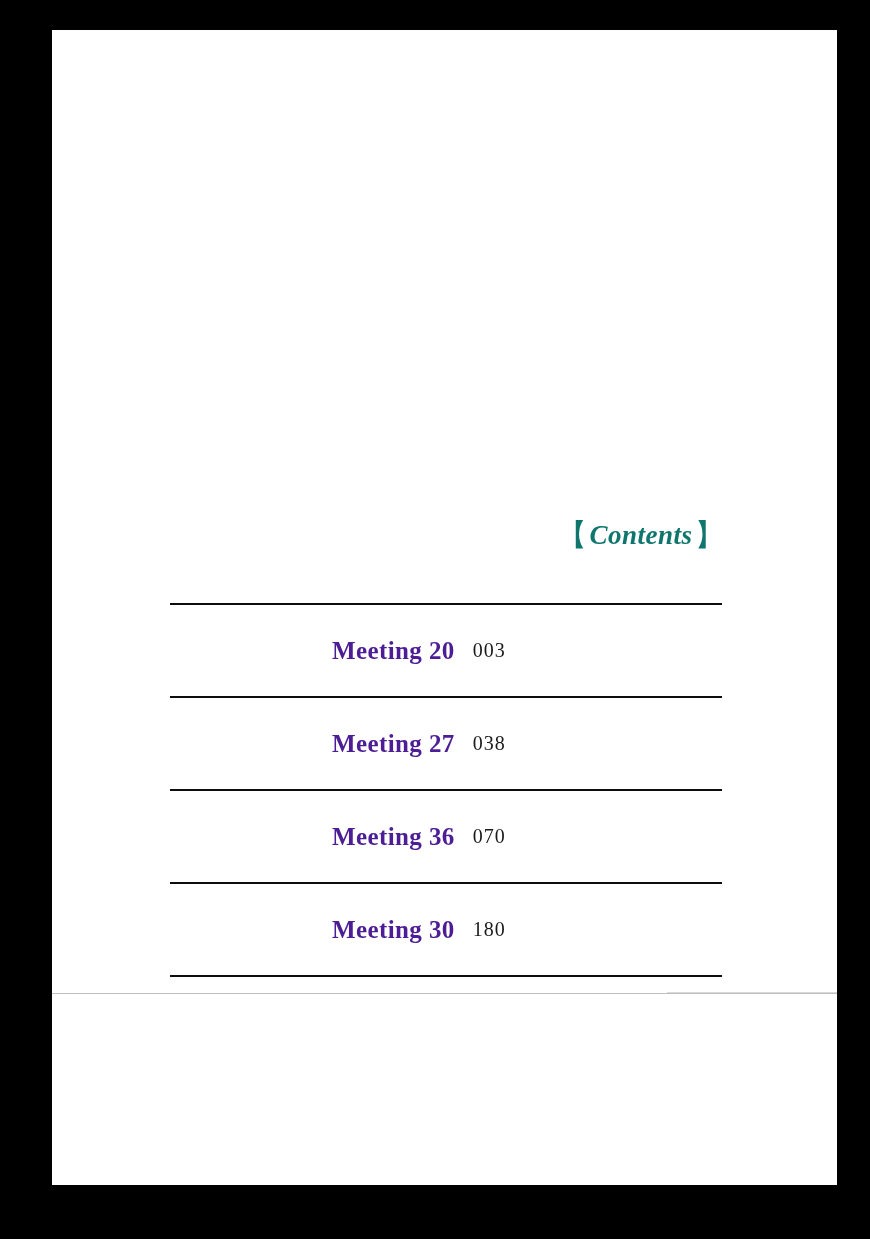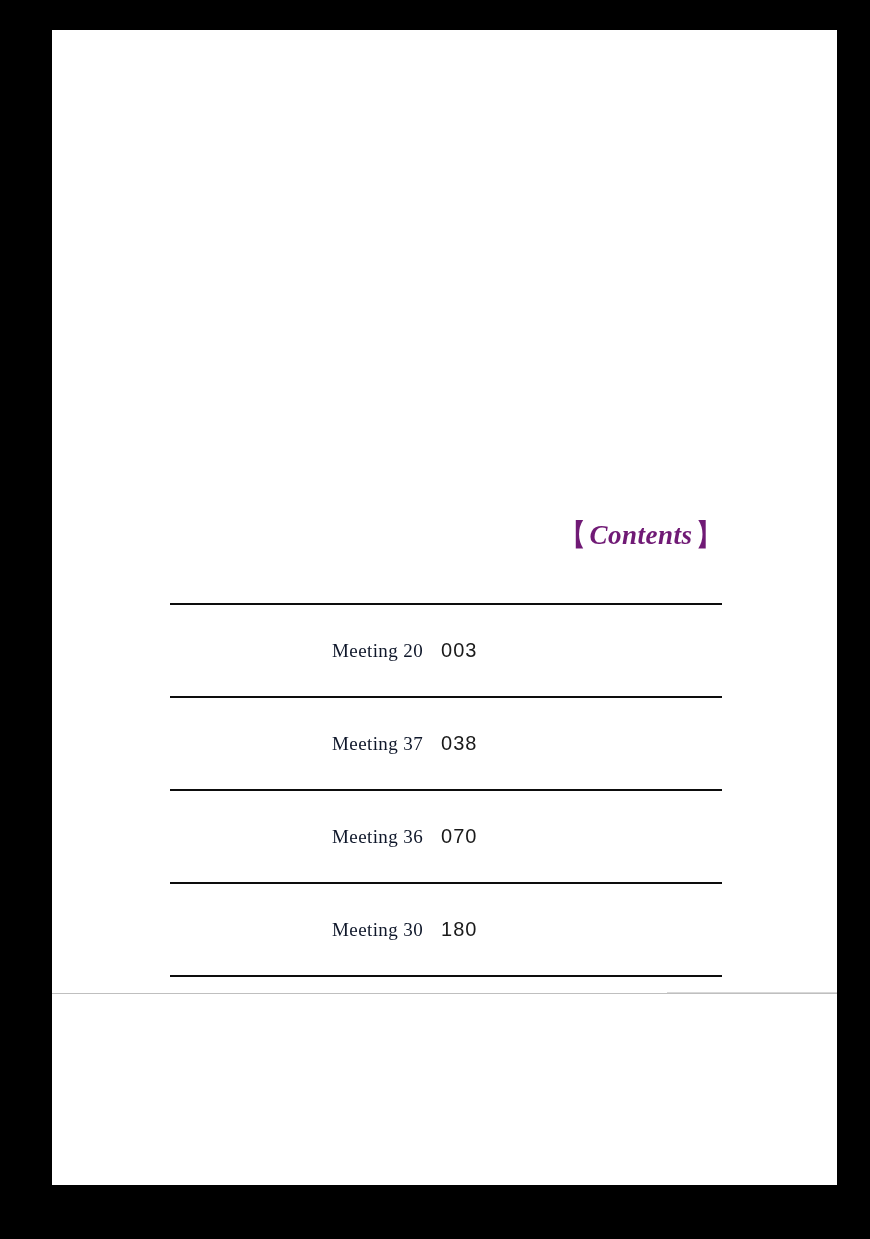--- a/index.html
+++ b/index.html
@@ -44,21 +44,21 @@
   }
 
   
   .contents-heading {
     position: absolute;
     right: 112px;
     top: 485px;
     font-size: 27px;
     font-style: italic;
     font-weight: bold;
-    color: #701a75;
+    color: #0f766e;
     letter-spacing: 0.5px;
     white-space: nowrap;
   }
   .bracket {
     font-style: normal;
     font-weight: normal;
     font-size: 30px;
     vertical-align: -1px;
   }
   .contents-word {
@@ -79,32 +79,32 @@
   }
   .toc-row {
     height: 91px;
     display: flex;
     align-items: center;
     justify-content: flex-start;
     padding-left: 162px;
     box-sizing: border-box;
   }
   .toc-title {
-    font-size: 19px;
-    font-weight: normal;
-    color: #0f172a;
+    font-size: 25px;
+    font-weight: bold;
+    color: #4c1d95;
     letter-spacing: 0.4px;
     white-space: nowrap;
   }
   .toc-page {
     font-size: 20px;
     color: #1a1a1a;
     margin-left: 18px;
     letter-spacing: 1px;
-    font-family: Liberation Sans, sans-serif;
+    font-family: Liberation Serif, serif;
     font-weight: 300;
     white-space: nowrap;
   }
 </style>
 </head>
 <body>
 
 <div class="page-sheet">
 
   <div class="contents-heading">
@@ -116,21 +116,21 @@
     <div class="toc-rule"></div>
 
     <div class="toc-row">
       <span class="toc-title">Meeting 20</span>
       <span class="toc-page">003</span>
     </div>
 
     <div class="toc-rule"></div>
 
     <div class="toc-row">
-      <span class="toc-title">Meeting 37</span>
+      <span class="toc-title">Meeting 27</span>
       <span class="toc-page">038</span>
     </div>
 
     <div class="toc-rule"></div>
 
     <div class="toc-row">
       <span class="toc-title">Meeting 36</span>
       <span class="toc-page">070</span>
     </div>
 

